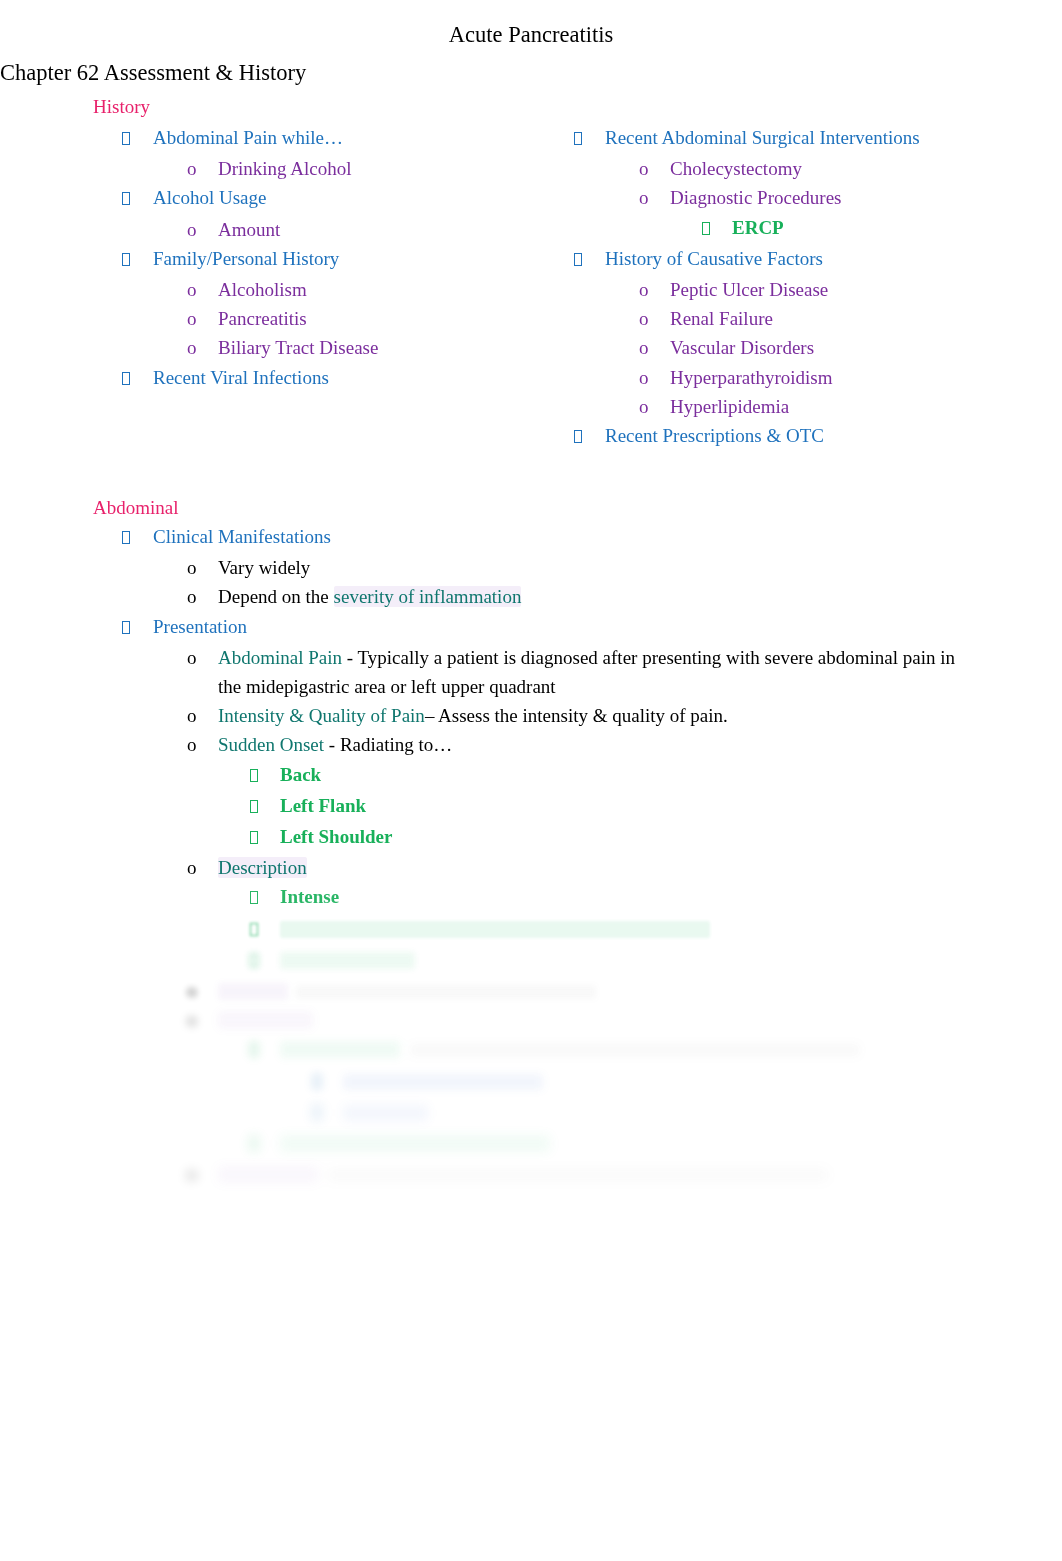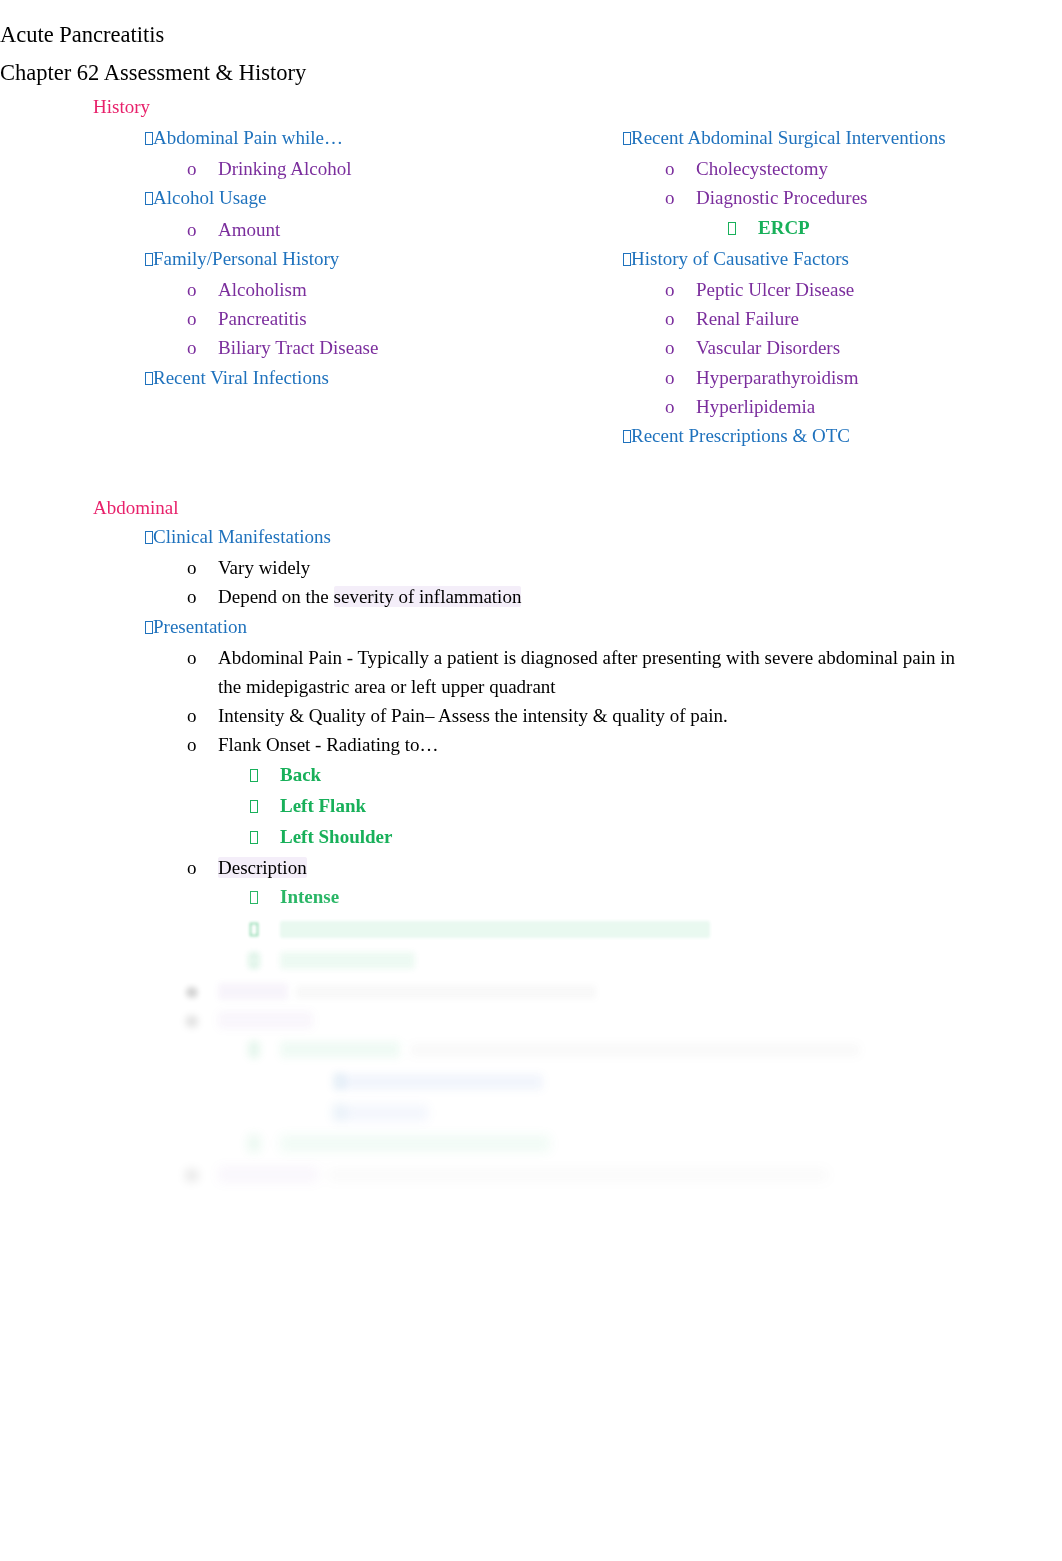--- a/index.html
+++ b/index.html
@@ -19,20 +19,21 @@
   .page {
     position: relative;
     width: 1062px;
     height: 1561px;
     box-sizing: border-box;
     padding: 0;
   }
 
   
   .doc-title {
+    text-align: center;
     font-size: 22.5px;
     line-height: 38px;
     color: #000000;
     margin: 0;
     padding-top: 16px;
   }
   .doc-subtitle {
     font-size: 22.5px;
     line-height: 38px;
     color: #000000;
@@ -52,21 +53,21 @@
   .cols {
     position: relative;
     margin-top: 2px;
   }
   .col {
     position: absolute;
     top: 0;
     width: 478px;
   }
   .col-left  { left: 93px;  }
-  .col-right { left: 571px; }
+  .col-right { left: 545px; }
 
   
   .li {
     display: block;
     font-size: 19px;
     line-height: 29.2px;
     white-space: nowrap;
     margin: 0;
   }
   .li.wrap { white-space: normal; }
@@ -82,25 +83,25 @@
   
   .lvl1 { padding-left: 29px; }
   .lvl2 { padding-left: 94px; }
   .lvl3 { padding-left: 157px; }
 
   .lvl1 .bullet { width: 31px; }
   .lvl2 .bullet { width: 31px; font-family: "Liberation Serif", serif; font-size: 19px; }
   .lvl3 .bullet { width: 30px; }
 
   
-  .c-blue   { color: #1F72BD; text-align: right; }
+  .c-blue   { color: #1F72BD; }
   .c-purple { color: #7B2E9D; }
   .c-green  { color: #18B05A; font-weight: bold; }
   .c-black  { color: #000000; }
-  .c-purple-soft { color: #000000; }
+  .c-purple-soft { color: #0f766e; }
 
   
   .tofu {
     display: inline-block;
     width: 8px;
     height: 13px;
     border: 1px solid currentColor;
     box-sizing: border-box;
     vertical-align: -1px;
   }
@@ -266,21 +267,21 @@
 
     <div class="li lvl2 wrap">
       <span class="bullet c-black hang">o</span><span class="para"><span class="c-purple-soft">Abdominal Pain</span><span class="c-black"> - Typically a patient is diagnosed after presenting with severe abdominal pain in the midepigastric area or left upper quadrant</span></span>
     </div>
 
     <div class="li lvl2 wrap">
       <span class="bullet c-black hang">o</span><span class="para-narrow"><span class="c-purple-soft">Intensity &amp; Quality of Pain</span><span class="c-black">– Assess the intensity &amp; quality of pain.</span></span>
     </div>
 
     <div class="li lvl2 wrap">
-      <span class="bullet c-black hang">o</span><span class="para-narrow"><span class="c-purple-soft">Flank Onset</span><span class="c-black"> - Radiating to…</span></span>
+      <span class="bullet c-black hang">o</span><span class="para-narrow"><span class="c-purple-soft">Sudden Onset</span><span class="c-black"> - Radiating to…</span></span>
     </div>
 
     <div class="li lvl3">
       <span class="bullet c-green"><span class="tofu"></span></span><span class="c-green">Back</span>
     </div>
 
     <div class="li lvl3">
       <span class="bullet c-green"><span class="tofu"></span></span><span class="c-green">Left Flank</span>
     </div>
 

